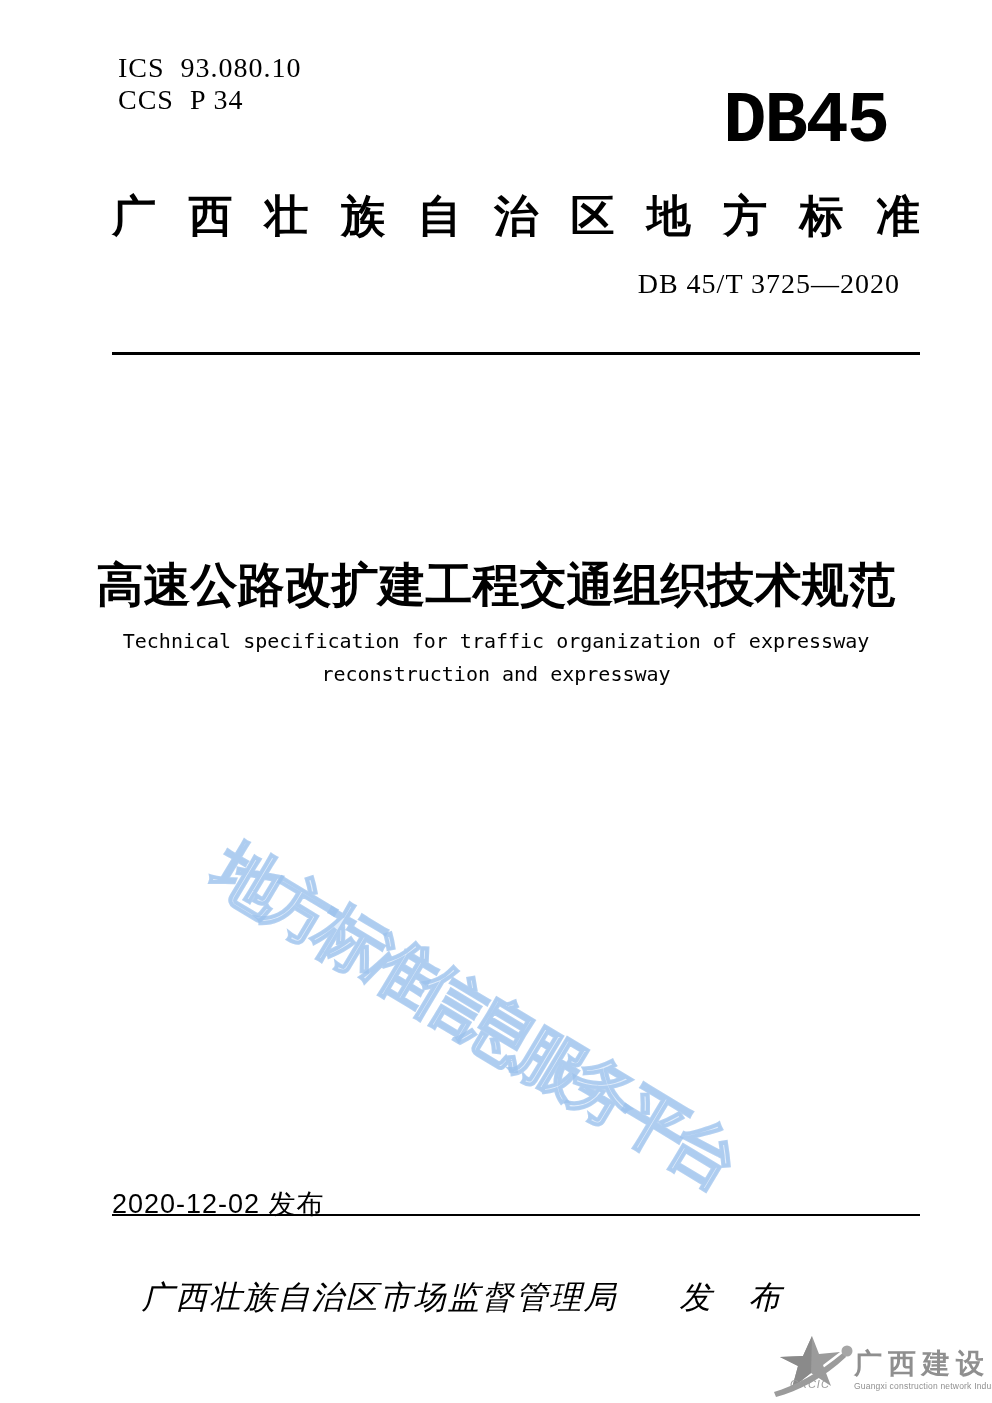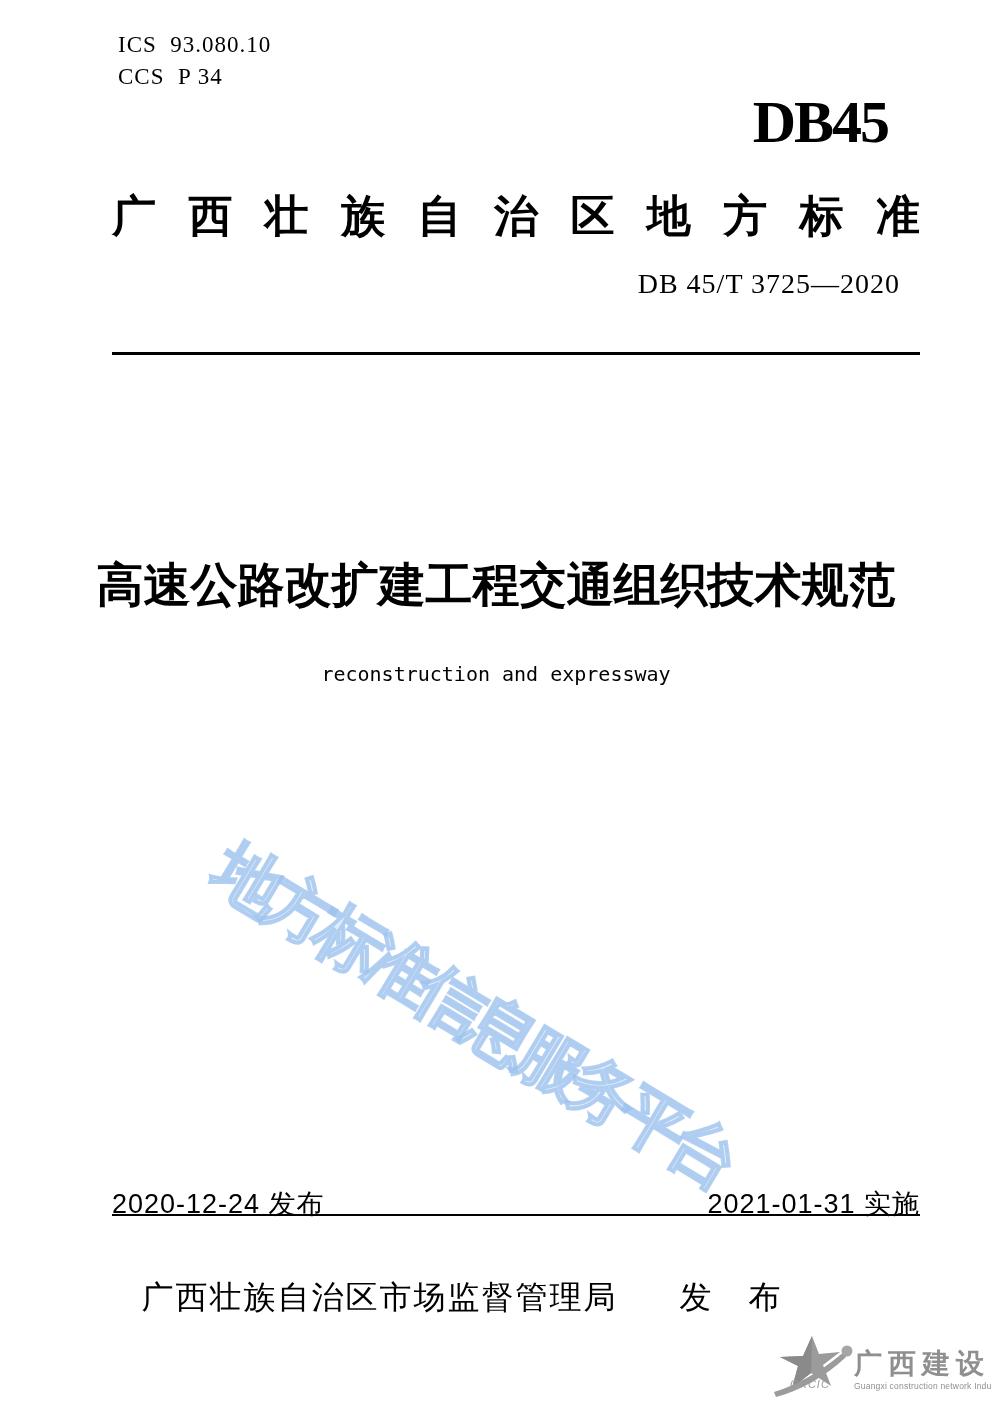--- a/index.html
+++ b/index.html
@@ -10,36 +10,36 @@
     background: #ffffff;
     overflow: hidden;
     font-family: "Liberation Sans", sans-serif;
     color: #000;
   }
 
   
   .meta-codes {
     position: absolute;
     left: 118px;
-    top: 29px;
+    top: 52px;
     font-family: "Liberation Serif", serif;
-    font-size: 23px;
+    font-size: 28px;
     line-height: 32px;
     letter-spacing: 1px;
     white-space: pre;
   }
 
   
   .db-logo {
     position: absolute;
     top: 84px;
     right: 104px;
-    font-family: Liberation Serif, serif;
+    font-family: Liberation Mono, monospace;
     font-weight: bold;
-    font-size: 60px;
+    font-size: 72px;
     letter-spacing: -2px;
     transform: scaleY(1.0);
     line-height: 76px;
   }
 
   
   .standard-category {
     position: absolute;
     left: 112px;
     top: 192px;
@@ -139,20 +139,21 @@
     top: 1276px;
     width: 936px;              
     display: flex;
     justify-content: center;
     align-items: baseline;
     gap: 62px;
     font-size: 32px;
     font-weight: 500;
     letter-spacing: 2px;
     white-space: nowrap;
+    font-style: italic;
   }
   .publish-label { letter-spacing: 14px; }
 
   
   .site-logo {
     position: absolute;
     left: 766px;
     top: 1334px;
     width: 226px;
     height: 66px;
@@ -199,27 +200,27 @@
   <div class="db-logo">DB45</div>
 
   <div class="standard-category">广西壮族自治区地方标准</div>
 
   <div class="standard-code">DB 45/T 3725—2020</div>
 
   <div class="rule-top"></div>
 
   <div class="doc-title-zh">高速公路改扩建工程交通组织技术规范</div>
 
+  <div class="doc-title-en line1">Technical specification for traffic organization of expressway</div>
   <div class="doc-title-en line2">reconstruction and expressway</div>
 
   <div class="watermark">地方标准信息服务平台</div>
 
   <div class="date-row">
-    <span>2020-12-24 发布</span>
-    <span>2021-01-31 实施</span>
+    <span>2020-12-02 发布</span>
   </div>
 
   <div class="rule-bottom"></div>
 
   <div class="publisher-row">
     <span>广西壮族自治区市场监督管理局</span>
     <span class="publish-label">发 布</span>
   </div>
 
   <div class="site-logo">

